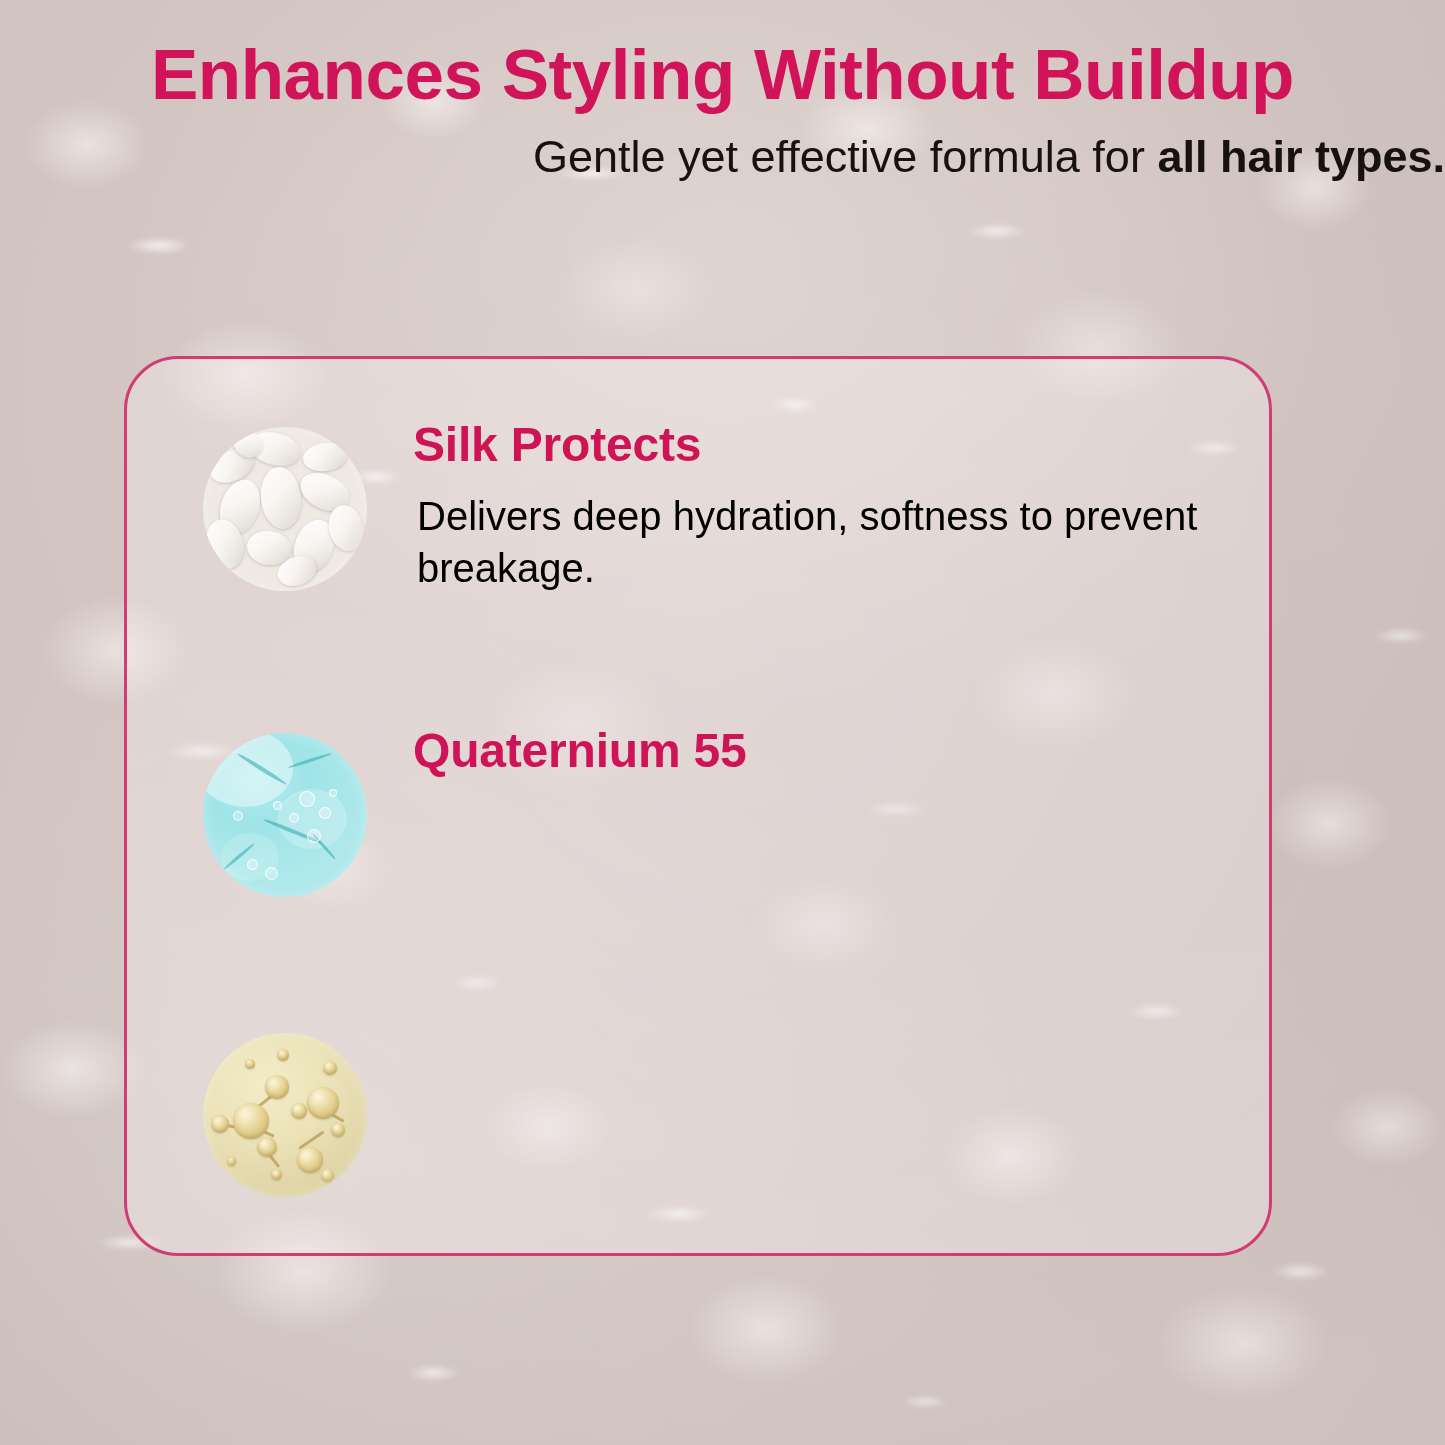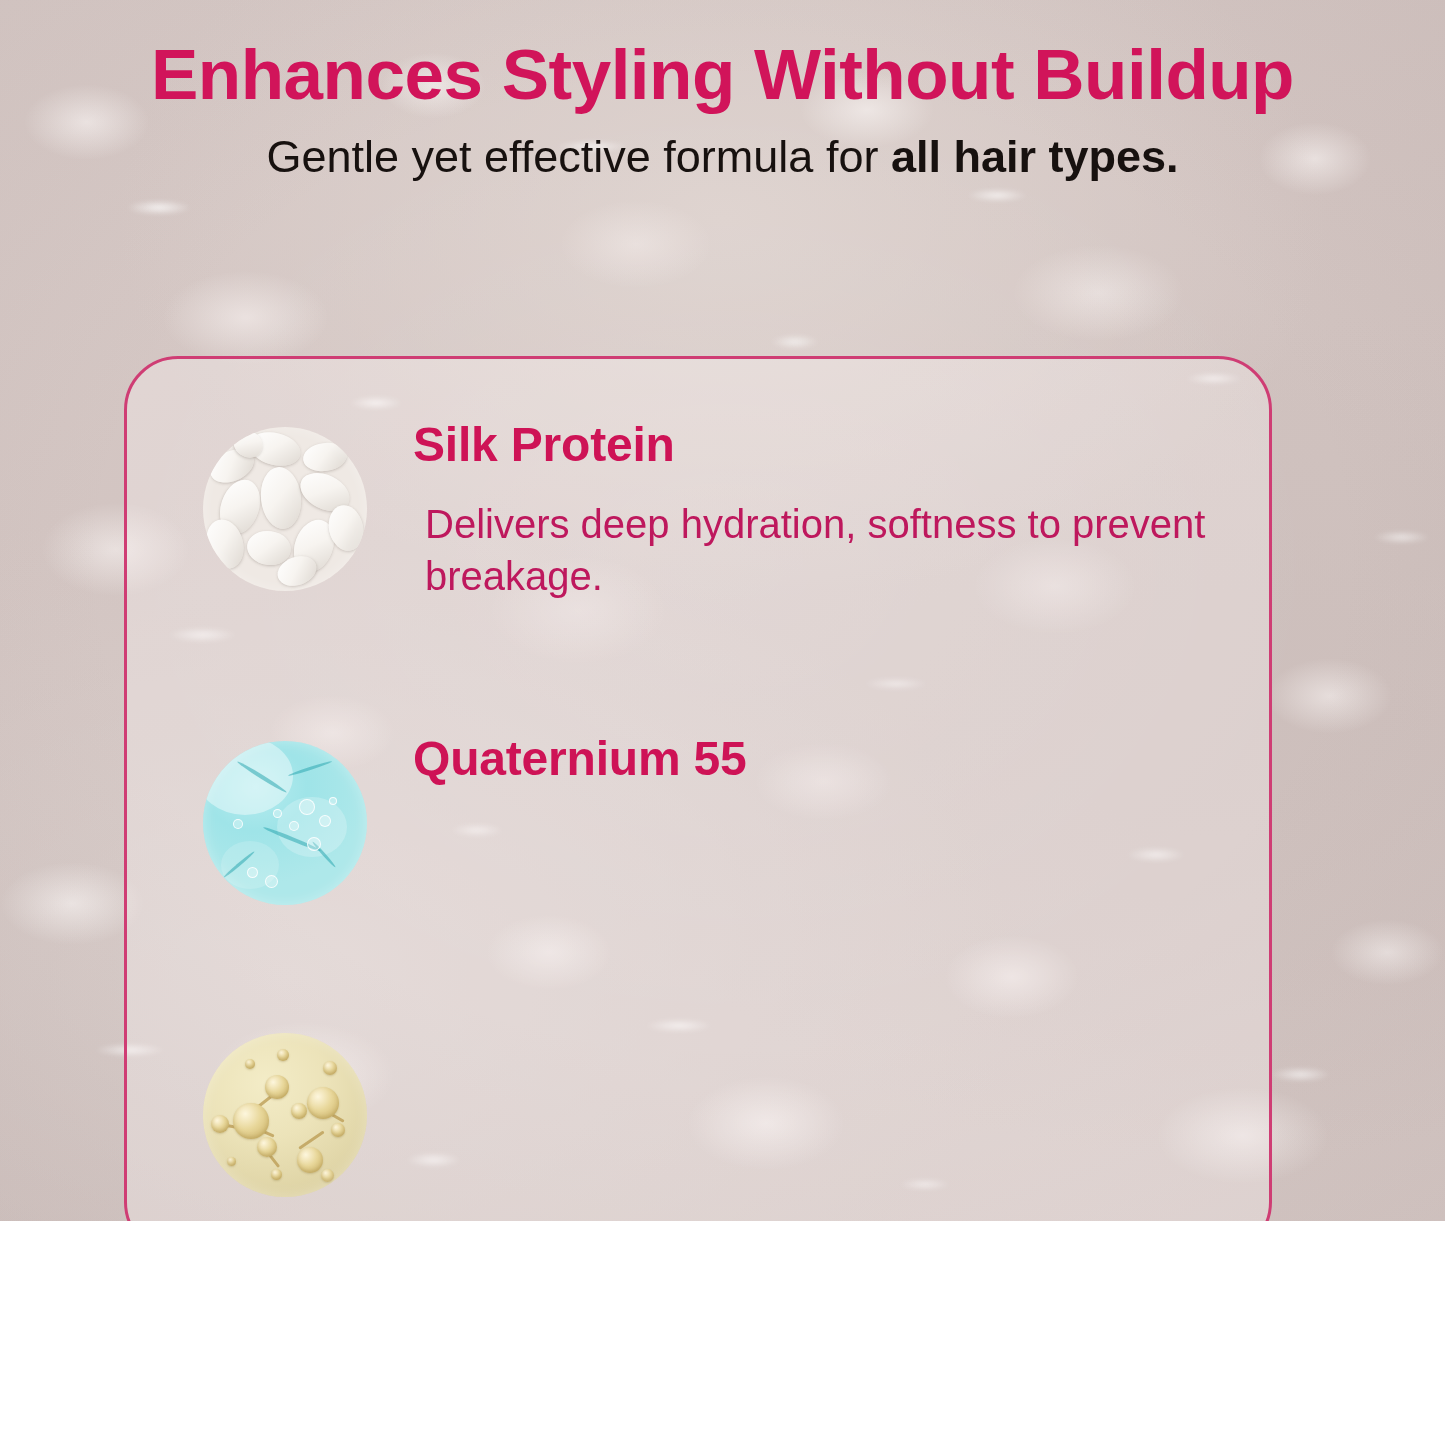--- a/index.html
+++ b/index.html
@@ -4,21 +4,21 @@
 <style>
   html, body {
     margin: 0;
     padding: 0;
     background: #ffffff;
   }
 
   #poster {
     position: relative;
     width: 1445px;
-    height: 1221px;
+    height: 1445px;
     overflow: hidden;
     font-family: "Liberation Sans", sans-serif;
     background-color: #d3c5c2;
   }
 
   
   .bg-layer {
     position: absolute;
     inset: 0;
     pointer-events: none;
@@ -107,20 +107,21 @@
   }
 
   .subheadline {
     margin: 0;
     padding-top: 14px;
     font-size: 45px;
     font-weight: 400;
     color: #17110f;
     line-height: 1.18;
     white-space: nowrap;
+    text-align: right;
   }
 
   .subheadline .accent {
     font-weight: 700;
   }
 
   
   .card {
     position: absolute;
     left: 124px;
@@ -162,25 +163,25 @@
   .ing-title {
     margin: 0;
     font-size: 48px;
     font-weight: 700;
     color: #ce1356;
     line-height: 1.1;
     letter-spacing: -0.2px;
   }
 
   .ing-desc {
-    margin: 12px;
+    margin: 4px;
     padding-top: 14px;
     font-size: 40px;
     font-weight: 400;
-    color: #be185d;
+    color: #000000;
     line-height: 1.30;
     max-width: 810px;
   }
 
   
   .cocoons {
     background: #efe9e4;
   }
   .cocoons .pod {
     position: absolute;
@@ -267,21 +268,21 @@
         <div class="pod" style="width:40px;height:62px;left:58px;top:40px;transform:rotate(-6deg);"></div>
         <div class="pod" style="width:52px;height:34px;left:96px;top:48px;transform:rotate(26deg);"></div>
         <div class="pod" style="width:36px;height:50px;left:4px;top:92px;transform:rotate(-16deg);"></div>
         <div class="pod" style="width:44px;height:34px;left:44px;top:104px;transform:rotate(8deg);"></div>
         <div class="pod" style="width:38px;height:54px;left:92px;top:92px;transform:rotate(20deg);"></div>
         <div class="pod" style="width:34px;height:46px;left:126px;top:78px;transform:rotate(-12deg);"></div>
         <div class="pod" style="width:40px;height:28px;left:74px;top:130px;transform:rotate(-20deg);"></div>
         <div class="pod" style="width:30px;height:26px;left:30px;top:4px;transform:rotate(34deg);"></div>
       </div>
       <div class="ing-text">
-        <h2 class="ing-title">Silk Protein</h2>
+        <h2 class="ing-title">Silk Protects</h2>
         <p class="ing-desc">Delivers deep hydration, softness to prevent breakage.</p>
       </div>
     </div>
 
     <div class="ingredient">
       <div class="ing-icon gel">
         <div class="swirl" style="width:96px;height:78px;left:-6px;top:-4px;"></div>
         <div class="swirl" style="width:70px;height:60px;left:74px;top:56px;opacity:.55;"></div>
         <div class="swirl" style="width:58px;height:48px;left:18px;top:100px;opacity:.40;"></div>
         <div class="streak" style="width:58px;height:4px;left:30px;top:34px;transform:rotate(32deg);"></div>

